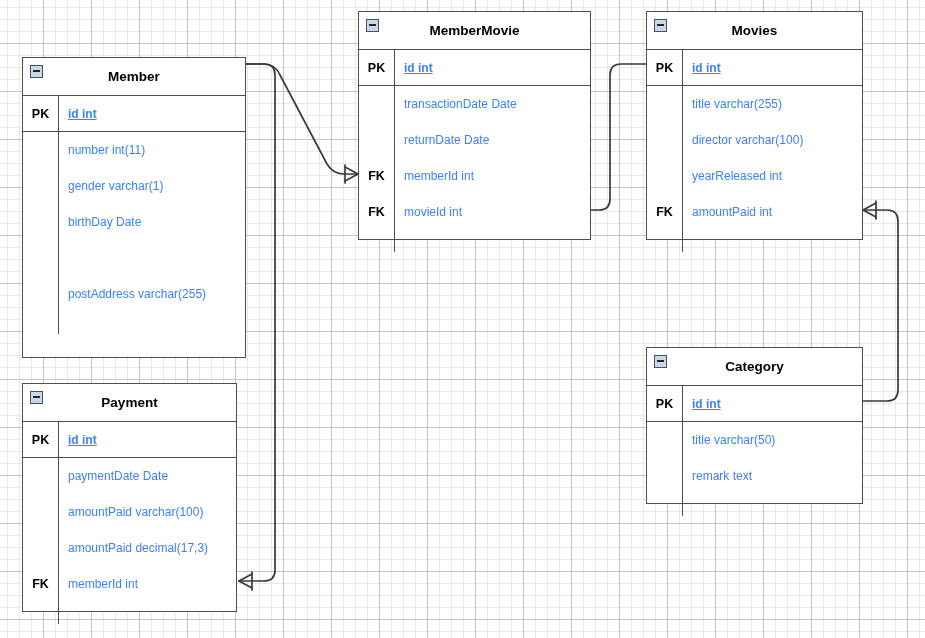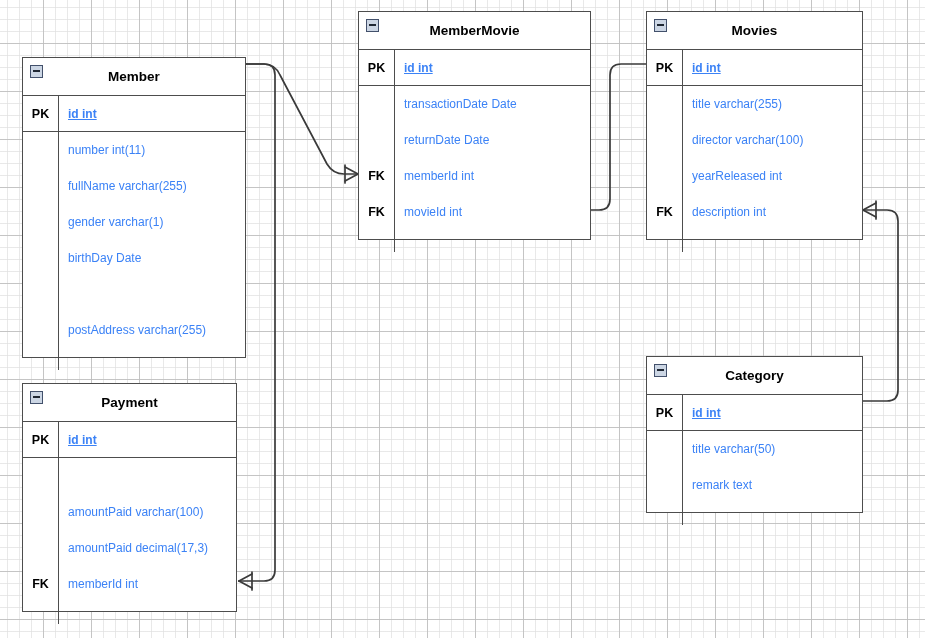--- a/index.html
+++ b/index.html
@@ -165,24 +165,20 @@
     <div class="row pk-row">
       <div class="key-cell">PK</div>
       <div class="attr-cell pk-name">id int</div>
     </div>
     <div class="row">
       <div class="key-cell"></div>
       <div class="attr-cell">number int(11)</div>
     </div>
     <div class="row">
       <div class="key-cell"></div>
-      <div class="attr-cell">fullName varchar(255)</div>
-    </div>
-    <div class="row">
-      <div class="key-cell"></div>
       <div class="attr-cell">gender varchar(1)</div>
     </div>
     <div class="row">
       <div class="key-cell"></div>
       <div class="attr-cell">birthDay Date</div>
     </div>
     <div class="row">
       <div class="key-cell"></div>
     </div>
     <div class="row">
@@ -242,59 +238,60 @@
     <div class="row">
       <div class="key-cell"></div>
       <div class="attr-cell">director varchar(100)</div>
     </div>
     <div class="row">
       <div class="key-cell"></div>
       <div class="attr-cell">yearReleased int</div>
     </div>
     <div class="row">
       <div class="key-cell">FK</div>
-      <div class="attr-cell">description int</div>
+      <div class="attr-cell">amountPaid int</div>
     </div>
     <div class="row spacer-row">
       <div class="key-cell"></div>
       <div class="attr-cell"></div>
     </div>
   </div>
 
   <div class="entity" style="left:22px; top:383px; width:215px; height:229px;">
     <div class="entity-title">
       <span class="collapse-icon"></span>
       <span>Payment</span>
     </div>
     <div class="row pk-row">
       <div class="key-cell">PK</div>
       <div class="attr-cell pk-name">id int</div>
     </div>
     <div class="row">
       <div class="key-cell"></div>
+      <div class="attr-cell">paymentDate Date</div>
     </div>
     <div class="row">
       <div class="key-cell"></div>
       <div class="attr-cell">amountPaid varchar(100)</div>
     </div>
     <div class="row">
       <div class="key-cell"></div>
       <div class="attr-cell">amountPaid decimal(17,3)</div>
     </div>
     <div class="row">
       <div class="key-cell">FK</div>
       <div class="attr-cell">memberId int</div>
     </div>
     <div class="row spacer-row">
       <div class="key-cell"></div>
       <div class="attr-cell"></div>
     </div>
   </div>
 
-  <div class="entity" style="left:646px; top:356px; width:217px; height:157px;">
+  <div class="entity" style="left:646px; top:347px; width:217px; height:157px;">
     <div class="entity-title">
       <span class="collapse-icon"></span>
       <span>Category</span>
     </div>
     <div class="row pk-row">
       <div class="key-cell">PK</div>
       <div class="attr-cell pk-name">id int</div>
     </div>
     <div class="row">
       <div class="key-cell"></div>

